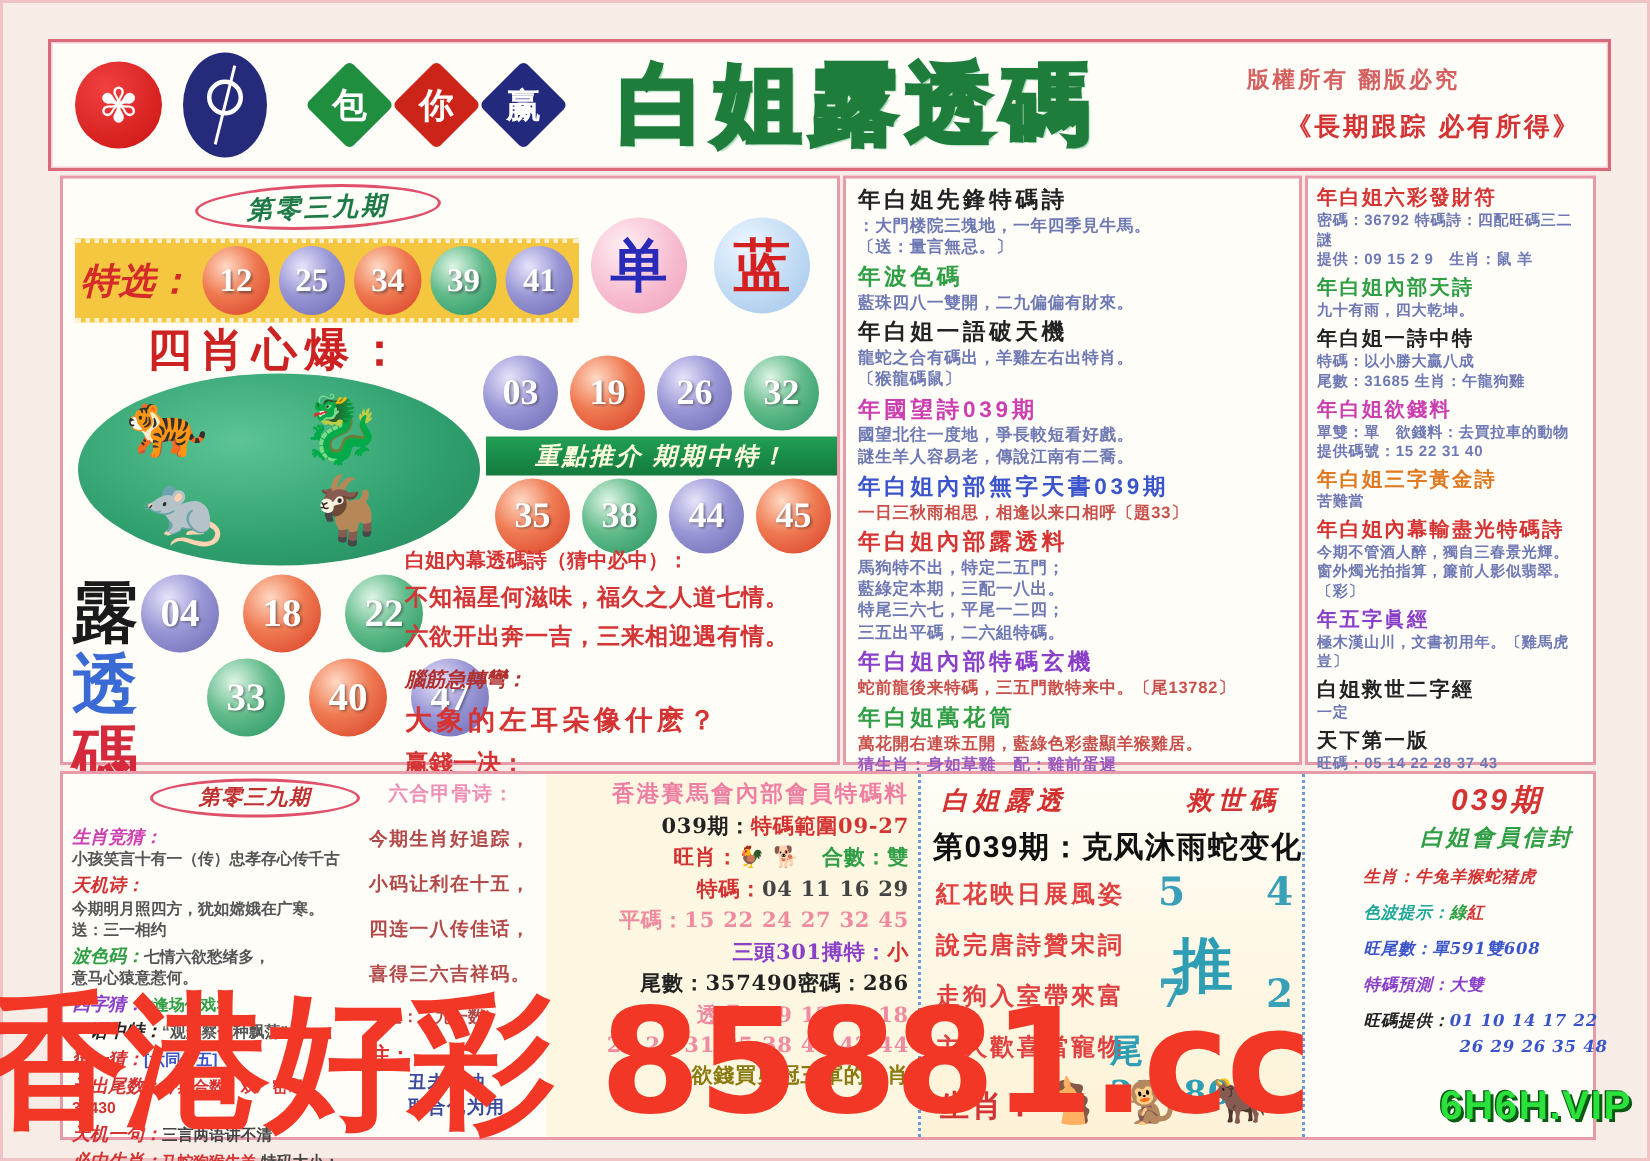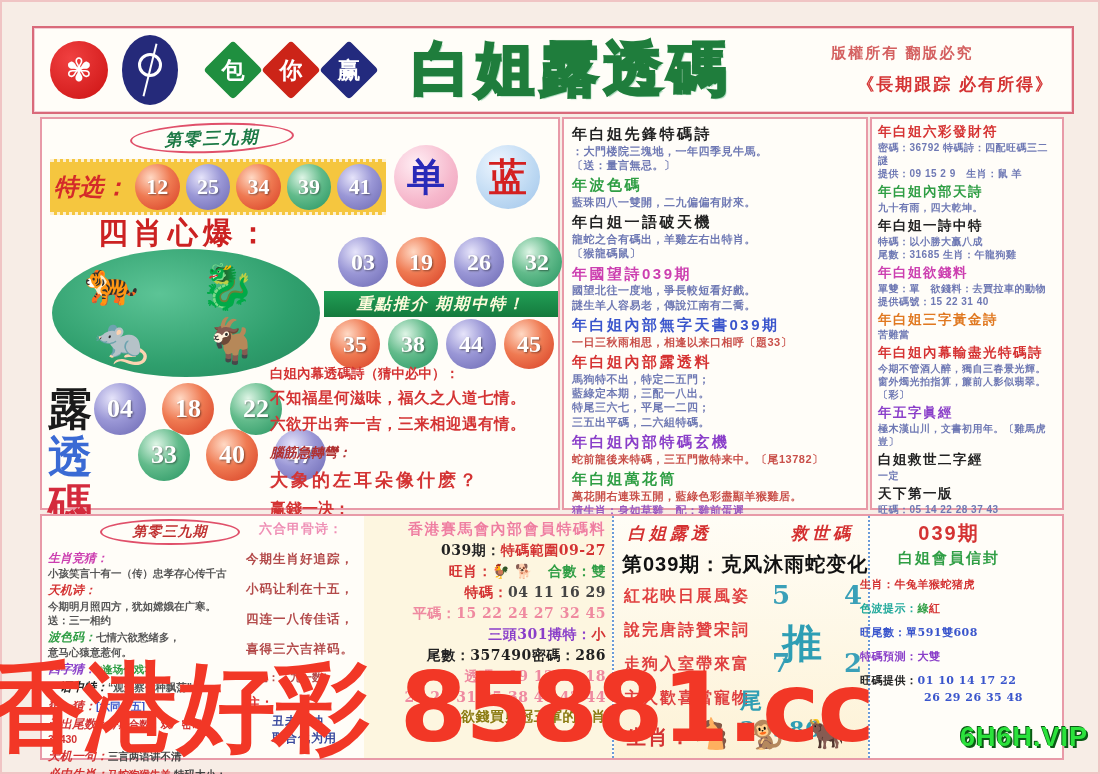--- a/index.html
+++ b/index.html
@@ -50,28 +50,28 @@
              font-weight:900; font-size:38px; font-family:"DejaVu Serif",serif; }
   .dan { left:352px; top:26px; background:radial-gradient(circle at 35% 30%, #ffeef4, #f6b8cc 60%, #eda0bc); color:#2a2ab8; }
   .lan { left:434px; top:26px; background:radial-gradient(circle at 35% 30%, #eef6ff, #bcd8f2 60%, #a0c4ea); color:#d42020; }
   .sixiao { position:absolute; left:56px; top:94px; color:#cc2222; font-weight:900; font-size:30px; letter-spacing:5px; }
   .ellipse { position:absolute; left:10px; top:130px; width:268px; height:128px; border-radius:50%;
              background:radial-gradient(ellipse at 40% 35%, #5cc496, #2f9f6d 60%, #23855a); }
   .animal { position:absolute; font-size:44px; line-height:1; }
   .an-tiger { left:42px; top:142px; } .an-dragon { left:158px; top:146px; }
   .an-rat { left:52px; top:200px; } .an-goat { left:162px; top:200px; }
   .brow { position:absolute; display:flex; gap:8px; }
-  .brow1 { left:296px; top:118px; } .brow2 { left:288px; top:200px; }
+  .brow1 { left:280px; top:118px; } .brow2 { left:288px; top:200px; }
   .gbanner { position:absolute; left:282px; top:172px; width:234px; height:26px; background:linear-gradient(#219f56,#147a3d);
              color:#fffbdc; font-style:italic; font-weight:bold; font-size:16px; letter-spacing:2px;
              display:flex; align-items:center; justify-content:center; }
   .vchar { position:absolute; left:6px; font-size:44px; font-weight:900; font-family:"DejaVu Serif",serif; line-height:1; }
   .v-lu { top:268px; color:#1a1a1a; } .v-tou { top:316px; color:#3a6ad4; } .v-ma { top:364px; color:#d42a3c; }
   .lrow { position:absolute; display:flex; gap:16px; }
-  .lrow1 { left:52px; top:264px; } .lrow2 { left:96px; top:310px; }
+  .lrow1 { left:52px; top:264px; } .lrow2 { left:96px; top:320px; }
   .lp-poem { position:absolute; left:228px; top:246px; width:288px; }
   .lp-poem .pt { color:#d43434; font-weight:bold; font-size:13.5px; }
   .lp-poem .pl { color:#d43434; font-weight:bold; font-size:15.5px; margin-top:5px; letter-spacing:.5px; }
   .lp-poem .rt { color:#b03030; font-style:italic; font-weight:bold; font-size:13.5px; margin-top:9px; font-family:"DejaVu Serif",serif; }
   .lp-poem .rq { color:#d43434; font-weight:900; font-size:18px; margin-top:6px; letter-spacing:3px; font-family:"DejaVu Serif",serif; }
   .lp-poem .wl { color:#d43434; font-weight:900; font-size:16px; margin-top:7px; font-family:"DejaVu Serif",serif; }
   .lp-poem .wn { color:#d43434; font-weight:bold; font-size:15.5px; margin-top:4px; }
 
   
   .sec { margin-bottom:4px; }
@@ -84,21 +84,21 @@
   .l-red{color:#c9504a;} .l-purple{color:#9a5ac0;}
 
   
   .bottom { position:absolute; left:38px; top:512px; width:1024px; height:246px; background:#fffdf8; border:2px solid #e89aa8; }
   .vsep { position:absolute; top:0; height:100%; border-left:2px dotted #6a9bd8; }
   .bp { position:absolute; top:0; height:100%; }
   .bp1 { left:0; width:200px; padding:4px 6px; }
   .bp2 { left:200px; width:118px; padding:4px 4px; }
   .bp3 { left:322px; width:248px; background:#fdf6e0; padding:4px 6px; text-align:right; }
   .bp4 { left:572px; width:254px; background:linear-gradient(#fffdf6,#fdf2d6); padding:4px 8px; }
-  .bp5 { left:810px; width:194px; padding:4px 8px; }
+  .bp5 { left:859px; width:194px; padding:4px 8px;font-style:italic; }
 
   .oval2 { position:absolute; left:58px; top:3px; width:140px; height:26px; border:2px solid #e0506a; border-radius:50%;
            display:flex; align-items:center; justify-content:center; color:#c03030; font-weight:bold; font-style:italic;
            font-size:14px; letter-spacing:1px; font-family:"DejaVu Serif",serif; }
   .bp1 .items { margin-top:30px; }
   .bi { font-size:10.5px; line-height:1.35; margin-bottom:2px; font-weight:bold; }
   .bi .lb { font-weight:900; font-size:12px; font-style:italic; font-family:"DejaVu Serif",serif; }
   .bi .vl { color:#555; }
   .lb-magenta{color:#cc3fb0;} .lb-red{color:#d43333;} .lb-green{color:#2f9e44;} .lb-purple{color:#8a3fc9;} .lb-black{color:#222;}
   .v-green{color:#2f9e44;} .v-blue{color:#3a55cc;} .v-red{color:#d43333;} .v-dark{color:#444;}

